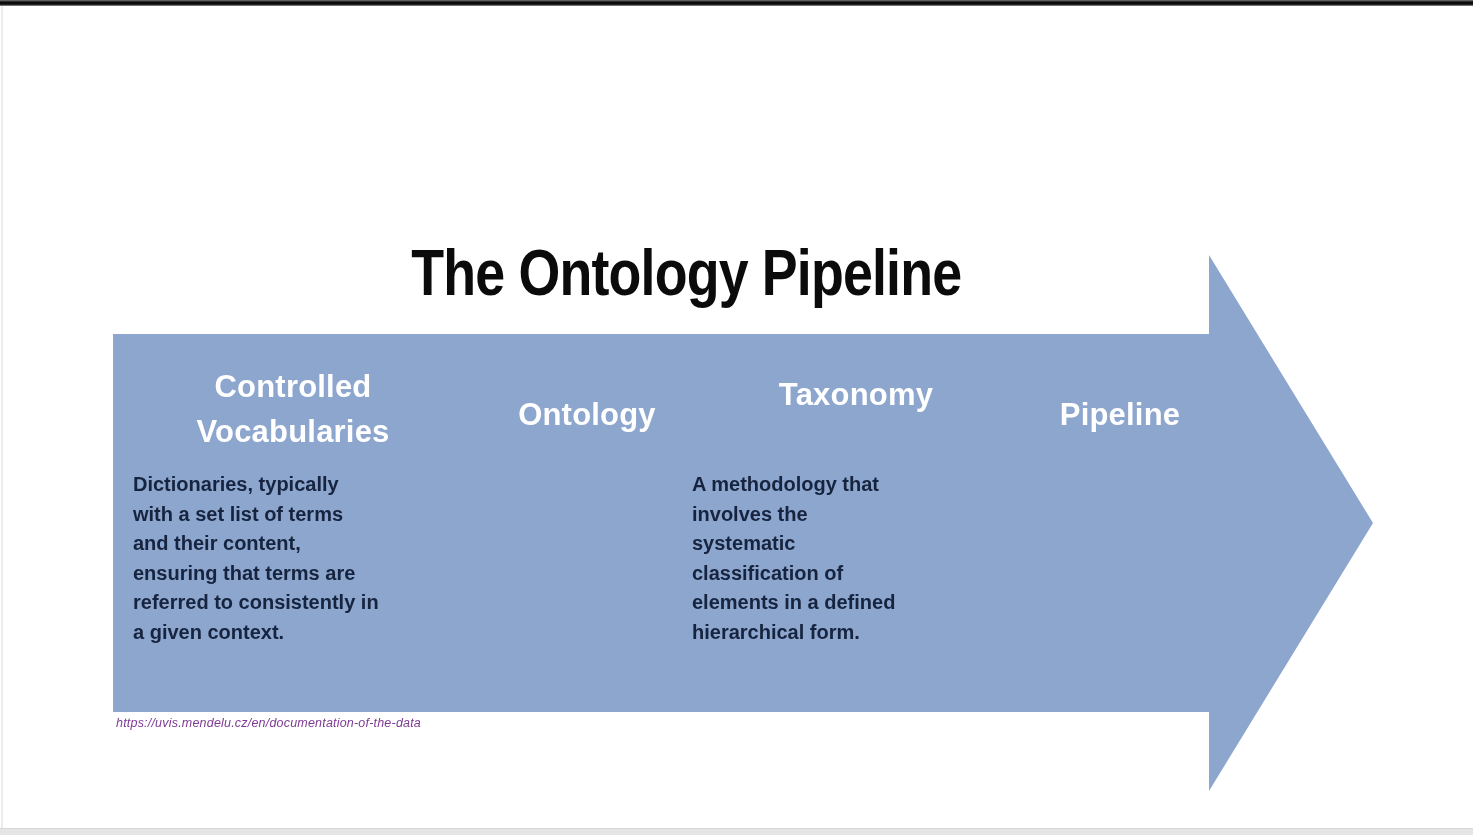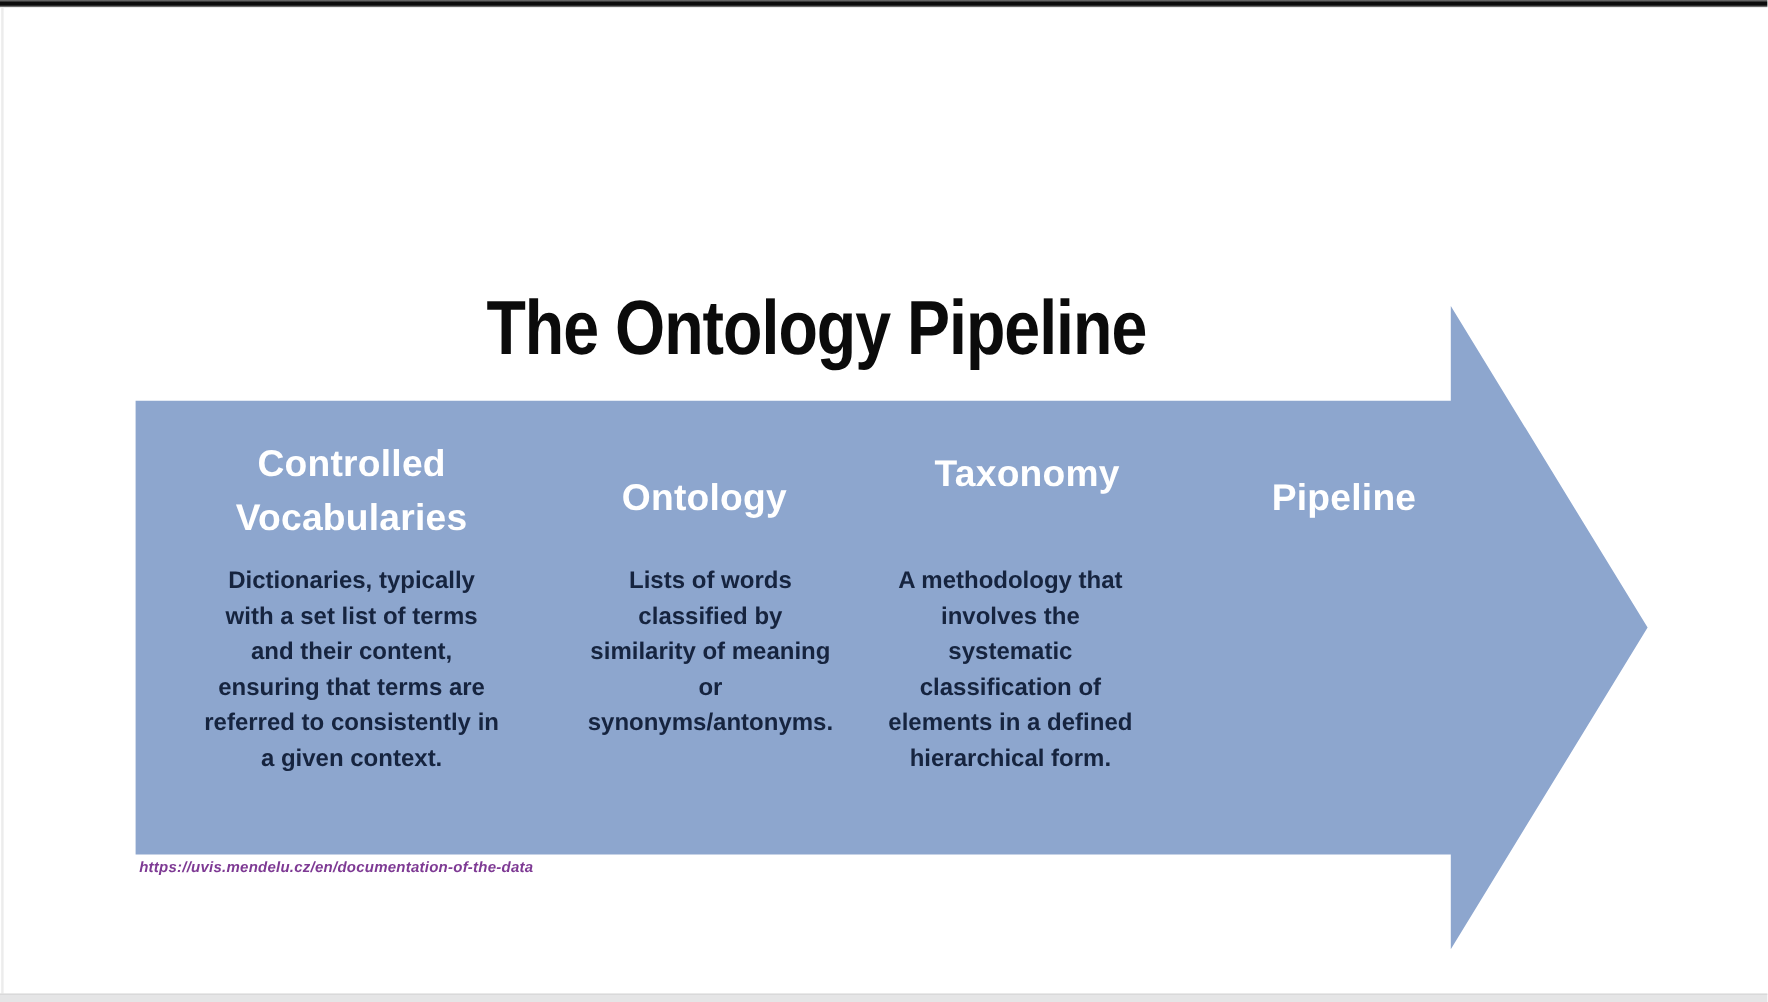--- a/index.html
+++ b/index.html
@@ -21,56 +21,57 @@
   .window-bottom-edge{
     position:absolute;left:0;bottom:0;width:100%;height:7px;
     background:#e5e5e6;border-top:1px solid #d6d6d7;box-sizing:border-box;
   }
   .window-left-edge{
     position:absolute;left:1px;top:6px;bottom:7px;width:2px;
     background:#ececec;
   }
   .page-title{
     position:absolute;top:194px;left:353px;width:666px;
+    text-align:center;
     font-size:64px;font-weight:bold;color:#0b0b0b;
     line-height:72px;letter-spacing:-1px;
     white-space:nowrap;
   }
   .page-title .squeeze{
     display:inline-block;
     transform:scaleX(0.84);
     transform-origin:center;
   }
   .arrow-svg{position:absolute;left:0;top:0;}
   .stage-title{
     position:absolute;
     text-align:center;
     color:#ffffff;font-weight:bold;
     font-size:31px;line-height:45px;
     letter-spacing:0.2px;
   }
   .stage-desc{
     position:absolute;
-    text-align:center;
+    text-align:left;
     color:var(--text_navy,#16243f);
     font-weight:bold;
     font-size:20px;line-height:29.5px;
     white-space:pre-line;
   }
   .t0{left:133px;top:364px;width:320px;}
   .t1{left:437px;top:392px;width:300px;}
   .t2{left:706px;top:372px;width:300px;}
   .t3{left:960px;top:392px;width:320px;}
   .d0{left:133px;top:470px;width:320px;}
   .d1{left:442px;top:470px;width:300px;}
   .d2{left:692px;top:470px;width:300px;}
   .d3{left:960px;top:470px;width:320px;}
   .source-link{
     position:absolute;left:116px;top:716px;
-    font-size:12.5px;font-weight:bold;font-style:italic;
+    font-size:12.5px;font-weight:normal;font-style:italic;
     color:var(--link_purple,#7e3a94);
     letter-spacing:0.2px;
     text-decoration:none;
     cursor:pointer;
   }
 </style>
 </head>
 <body>
 
 <div class="slide">
@@ -88,25 +89,20 @@
   <div class="stage-title t1">Ontology</div>
   <div class="stage-title t2">Taxonomy</div>
   <div class="stage-title t3">Pipeline</div>
 
   <div class="stage-desc d0">Dictionaries, typically
 with a set list of terms
 and their content,
 ensuring that terms are
 referred to consistently in
 a given context.</div>
-  <div class="stage-desc d1">Lists of words
-classified by
-similarity of meaning
-or
-synonyms/antonyms.</div>
   <div class="stage-desc d2">A methodology that
 involves the
 systematic
 classification of
 elements in a defined
 hierarchical form.</div>
 
   <a class="source-link">https://uvis.mendelu.cz/en/documentation-of-the-data</a>
 
   <div class="window-bottom-edge"></div>

